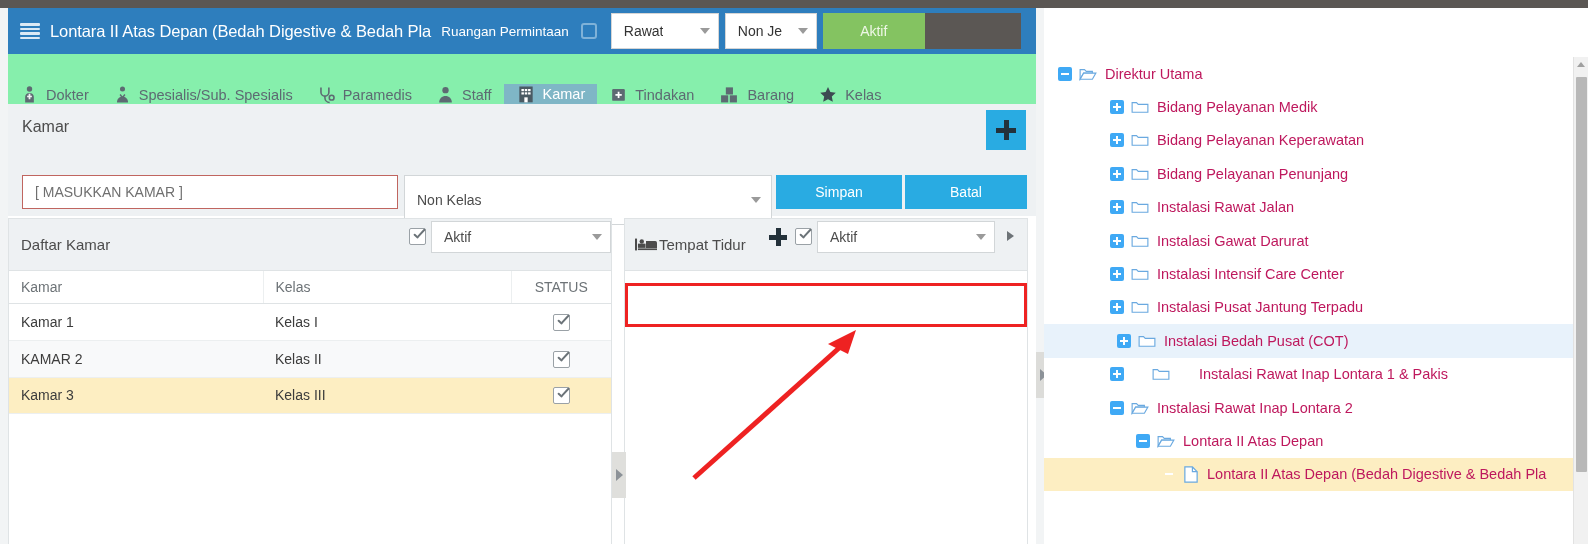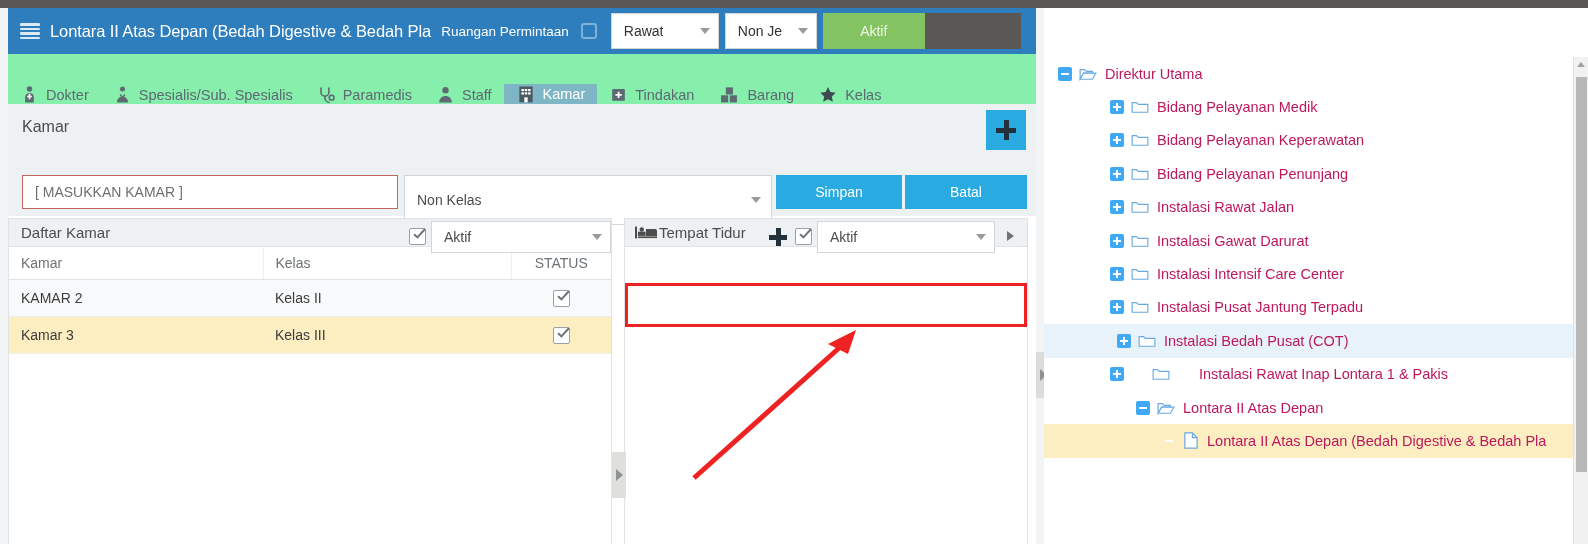--- a/index.html
+++ b/index.html
@@ -74,21 +74,21 @@
     color:#fff; font-size:14px; display:flex; align-items:center; justify-content:center; }
   .btn-batal { position:absolute; left:897px; top:19px; width:122px; height:34px; background:#29abe2;
     color:#fff; font-size:14px; display:flex; align-items:center; justify-content:center; }
 
   
   .grid-left { position:absolute; left:8px; top:218px; width:604px; height:326px;
     background:#fff; border:1px solid #dfe3e5; border-bottom:none; }
   .grid-right { position:absolute; left:624px; top:218px; width:404px; height:326px;
     background:#fff; border:1px solid #dfe3e5; border-bottom:none; }
 
-  .grid-bar { height:28px; background:#eef1f3; border-bottom:1px solid #dfe3e5;
+  .grid-bar { height:52px; background:#eef1f3; border-bottom:1px solid #dfe3e5;
     display:flex; align-items:center; position:relative; }
   .grid-bar .gb-title { font-size:15px; color:#4c4c4c; margin-left:12px; }
   .chk-ok { width:17px; height:17px; border:1.6px solid #9aa1a6; border-radius:2px; background:#fff;
     position:relative; flex:0 0 auto; }
   .chk-ok:after { content:""; position:absolute; left:3px; top:6px; width:6px; height:2.4px;
     background:#6b7378; transform:rotate(42deg); border-radius:1px; }
   .chk-ok:before { content:""; position:absolute; left:6px; top:3px; width:11px; height:2.4px;
     background:#6b7378; transform:rotate(-47deg); border-radius:1px; }
   .gb-sel { height:32px; background:#fff; border:1px solid #d2d6d8; font-size:14px; color:#4c4c4c;
     display:flex; align-items:center; justify-content:space-between; padding:0 8px 0 12px; }
@@ -287,20 +287,27 @@
           <col style="width:100px">
         </colgroup>
       <thead>
         <tr>
           <th>Kamar</th>
           <th class="cdiv">Kelas</th>
           <th class="cdiv cstat">STATUS</th>
         </tr>
       </thead>
       <tbody>
+        <tr>
+          <td>Kamar 1</td>
+          <td>Kelas I</td>
+          <td class="cstat">
+            <span class="chk-ok"></span>
+          </td>
+        </tr>
         <tr class="r-odd">
           <td>KAMAR 2</td>
           <td>Kelas II</td>
           <td class="cstat">
             <span class="chk-ok"></span>
           </td>
         </tr>
         <tr class="r-sel">
           <td>Kamar 3</td>
           <td>Kelas III</td>
@@ -421,20 +428,28 @@
         </svg>
         <span>Instalasi Bedah Pusat (COT)</span>
       </div>
       <div class="tnode" style="padding-left:66px;gap:21px;">
         <span class="toggle plus"></span>
         <svg width="18" height="14" viewBox="0 0 20 16">
           <path d="M1 14V3h5l2 2h11v9z" fill="#ffffff" stroke="#6aa9e0" stroke-width="1.3"></path>
         </svg>
         <span>Instalasi Rawat Inap Lontara 1 &amp; Pakis</span>
       </div>
+      <div class="tnode" style="padding-left:66px;">
+        <span class="toggle"></span>
+        <svg width="18" height="14" viewBox="0 0 20 16">
+          <path d="M1 14V3h5l2 2h7v2H5L1 14z" fill="#ffffff" stroke="#6aa9e0" stroke-width="1.3"></path>
+          <path d="M5 7h14l-4 7H1z" fill="#ffffff" stroke="#6aa9e0" stroke-width="1.3"></path>
+        </svg>
+        <span>Instalasi Rawat Inap Lontara 2</span>
+      </div>
       <div class="tnode" style="padding-left:92px;">
         <span class="toggle"></span>
         <svg width="18" height="14" viewBox="0 0 20 16">
           <path d="M1 14V3h5l2 2h7v2H5L1 14z" fill="#ffffff" stroke="#6aa9e0" stroke-width="1.3"></path>
           <path d="M5 7h14l-4 7H1z" fill="#ffffff" stroke="#6aa9e0" stroke-width="1.3"></path>
         </svg>
         <span>Lontara II Atas Depan</span>
       </div>
       <div class="tnode sel-yellow" style="padding-left:118px;">
         <span class="toggle none"></span>

